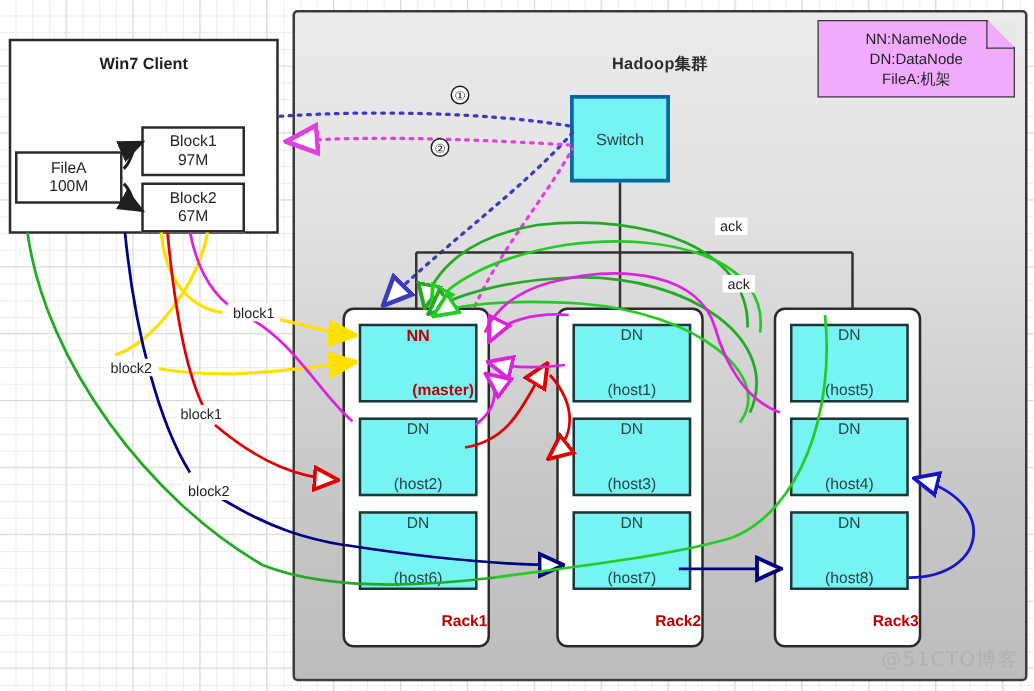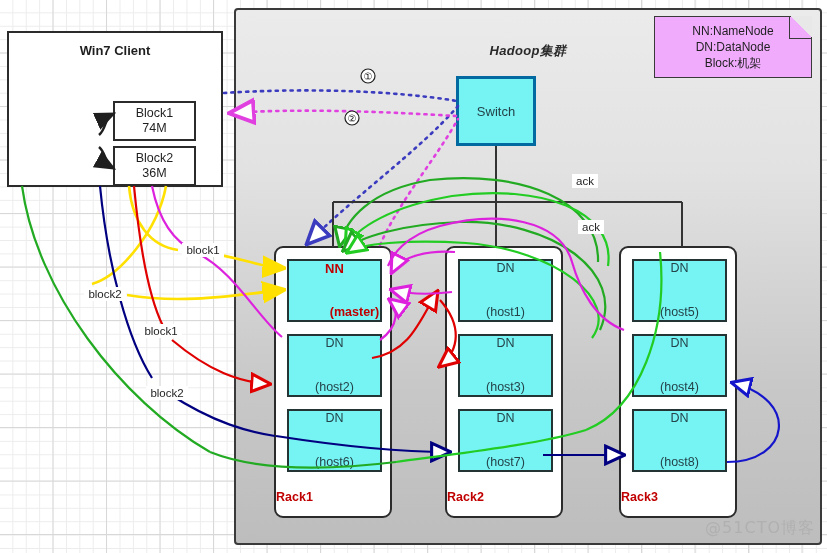--- a/index.html
+++ b/index.html
@@ -29,21 +29,21 @@
 
   
   #cluster{
     position:absolute;left:234px;top:8px;width:588px;height:537px;
     border:2px solid #3a3a3a;border-radius:4px;
     background:linear-gradient(to bottom,#ebebeb 0%,#e2e2e2 30%,#c8c8c8 70%,#bdbdbd 100%);
     box-sizing:border-box;
   }
   #cluster-title{
     position:absolute;left:0;top:32px;width:100%;text-align:center;
-    font-size:13px;font-weight:bold;color:#2b2b2b;letter-spacing:.3px;font-style:italic;
+    font-size:13px;font-weight:bold;color:#2b2b2b;letter-spacing:.3px;
   }
 
   
   #client{
     position:absolute;left:7px;top:31px;width:216px;height:156px;
     border:2px solid #2b2b2b;background:#ffffff;box-sizing:border-box;
   }
   #client-title{
     position:absolute;left:0;top:10px;width:100%;text-align:center;
     font-size:13px;font-weight:bold;color:#1f1f1f;
@@ -92,21 +92,21 @@
   .node{
     position:absolute;left:11px;width:95px;height:63px;
     background:#76f3f3;border:2.5px solid #243434;box-sizing:border-box;
     display:flex;flex-direction:column;align-items:center;justify-content:center;
     font-size:12.5px;color:#24444a;line-height:1.25;gap:28px;
   }
   .node.n1{top:11px;} .node.n2{top:86px;} .node.n3{top:161px;}
   .node .nn-main{font-weight:bold;color:#c00000;font-size:13px;}
   .node .nn-sub{font-weight:bold;color:#c00000;font-size:12.5px;margin-left:40px;}
   .rack-label{
-    position:absolute;left:0;bottom:12px;width:100%;text-align:left;
+    position:absolute;left:0;bottom:12px;width:100%;text-align:right;
     font-size:12.5px;font-weight:bold;color:#c00000;
   }
 
   .etext{font-family:"Liberation Sans",sans-serif;font-size:11.5px;fill:#1f1f1f;}
   .etext-bg{fill:#ffffff;}
   .circnum{font-family:"Liberation Sans",sans-serif;font-size:10px;fill:#1f1f1f;}
 
   #watermark{
     position:absolute;right:12px;bottom:14px;
     font-size:16px;color:#b0b0b0;letter-spacing:1px;
@@ -120,38 +120,42 @@
 
   <div id="grid"></div>
 
   <div id="cluster">
     <div id="cluster-title">Hadoop集群</div>
   </div>
 
   <div id="legend">
     <div>NN:NameNode</div>
     <div>DN:DataNode</div>
-    <div>Block:机架</div>
+    <div>FileA:机架</div>
     <div id="legend-fold"></div>
   </div>
 
   <div id="switch">
     <span>Switch</span>
   </div>
 
   <div id="client">
     <div id="client-title">Win7 Client</div>
   </div>
+  <div class="filebox" id="file-a">
+    <span>FileA</span>
+    <span>100M</span>
+  </div>
   <div class="filebox" id="block-1">
     <span>Block1</span>
-    <span>74M</span>
+    <span>97M</span>
   </div>
   <div class="filebox" id="block-2">
     <span>Block2</span>
-    <span>36M</span>
+    <span>67M</span>
   </div>
 
   <div class="rack" id="rack1">
     <div class="node n1">
       <span class="nn-main">NN</span>
       <span class="nn-sub">(master)</span>
     </div>
     <div class="node n2">
       <span>DN</span>
       <span>(host2)</span>

